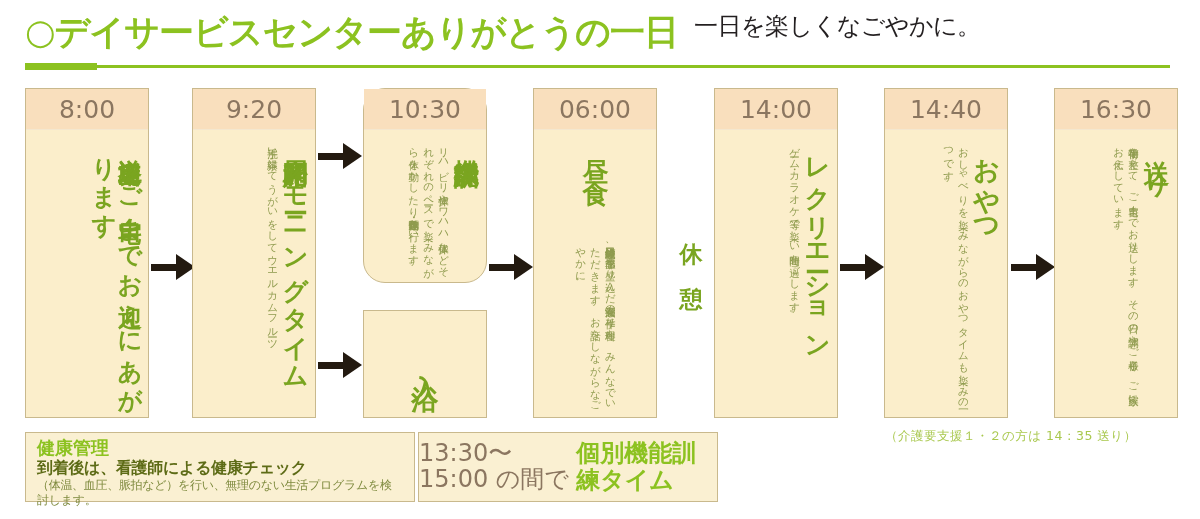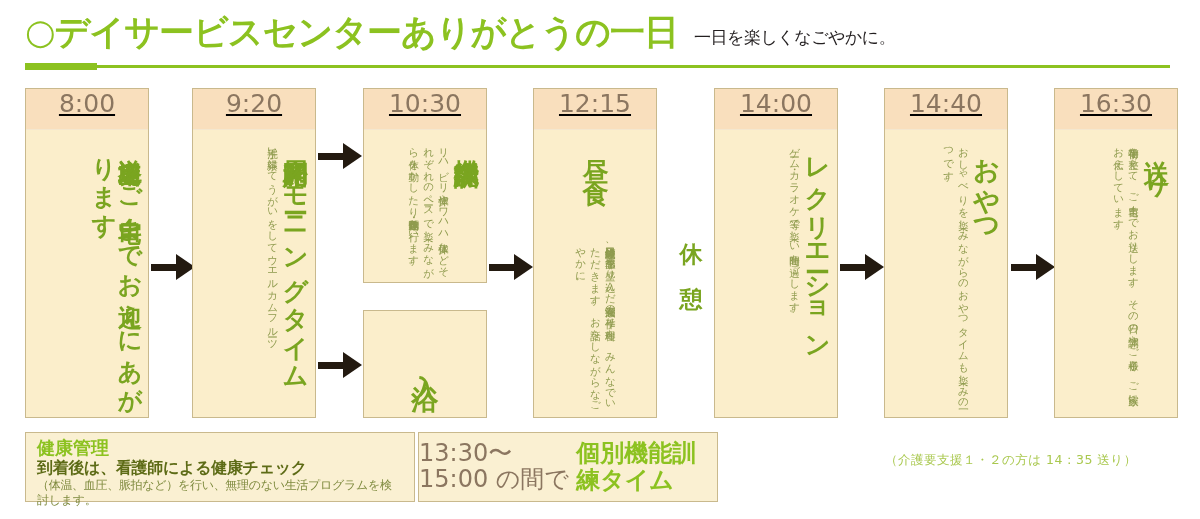--- a/index.html
+++ b/index.html
@@ -12,35 +12,35 @@
   .stage{position:absolute;left:0;top:0;width:1200px;height:519px;}
 
   
   .title-row{position:absolute;left:25px;top:8px;width:1150px;height:44px;
              display:flex;align-items:flex-end;}
   .title{
     font-size:35px;font-weight:bold;color:#8cc220;
     letter-spacing:-1px;line-height:40px;white-space:nowrap;
   }
   .subtitle{
-    font-size:17px;color:#231f20;margin-left:16px;margin-bottom:3px;
+    font-size:24px;color:#231f20;margin-left:16px;margin-bottom:10px;
     white-space:nowrap;letter-spacing:-0.5px;
   }
   .rule-thick{position:absolute;left:25px;top:63px;width:72px;height:7px;background:#8cc220;}
   .rule-thin{position:absolute;left:95px;top:65px;width:1075px;height:3px;background:#8cc220;}
 
   
   .card{
     position:absolute;top:88px;width:124px;height:330px;
     background:#fbeecb;border:1px solid #c9b98d;box-sizing:border-box;
   }
-  .card.split{height:195px;}
+  .card.split{height:195px;border-radius:22px;}
   .card-head{
     height:40px;background:#f9dfbd;border-bottom:1px solid #f4e7cf;
-    display:flex;justify-content:center;text-decoration:underline;
+    display:flex;align-items:center;justify-content:center;
   }
   .card-time{
     font-size:25px;color:#8b7660;font-weight:normal;letter-spacing:0px;
   }
   .card-body{
     position:relative;height:calc(100% - 41px);
     display:flex;flex-direction:row-reverse;justify-content:flex-start;
     align-items:flex-start;
     padding:10px 6px 6px 6px;box-sizing:border-box;
   }
@@ -98,21 +98,21 @@
   .nh-2{font-size:16px;font-weight:bold;color:#5d6b16;line-height:1.22;letter-spacing:-0.3px;}
   .nh-3{font-size:12px;color:#7e8a3e;line-height:1.25;letter-spacing:-0.3px;}
 
   .note-train{left:418px;top:432px;width:300px;height:70px;
               display:flex;align-items:center;justify-content:center;}
   .nt-1{font-size:24px;color:#8b7660;line-height:1.08;letter-spacing:0px;}
   .nt-2{font-size:24px;font-weight:bold;color:#8cc220;line-height:1.12;letter-spacing:0px;}
 
   .note-small{
     position:absolute;left:885px;top:428px;width:290px;
-    font-size:12.5px;color:#a9c84e;letter-spacing:0.5px;white-space:nowrap;margin-top:24px;
+    font-size:12.5px;color:#a9c84e;letter-spacing:0.5px;white-space:nowrap;
   }
 </style>
 </head>
 <body>
 
 <div class="stage">
 
   <div class="title-row">
     <div class="title">○デイサービスセンターありがとうの一日</div>
     <div class="subtitle">一日を楽しくなごやかに。</div>
@@ -167,21 +167,21 @@
     <div class="vtext bigonly">入浴</div>
   </div>
 
   <div class="arrow" style="left:489px;top:254px;">
     <span class="shaft"></span>
     <span class="head"></span>
   </div>
 
   <div class="card" style="left:533px;">
     <div class="card-head">
-      <span class="card-time">12:15</span>
+      <span class="card-time">06:00</span>
     </div>
     <div class="card-body" style="flex-direction:column;align-items:center;padding-top:8px;">
       <div class="vtext headword wide2" style="font-size:26px;height:92px;">昼食</div>
       <div class="vtext desc" style="margin-top:10px;height:170px;">口腔領域体操終了後、季節感を盛り込んだ栄養満点の手作り料理を、みんなでいただきます。お話をしながらなごやかに。</div>
     </div>
   </div>
 
   <div class="rest">
     <span>休</span>
     <span>憩</span>

